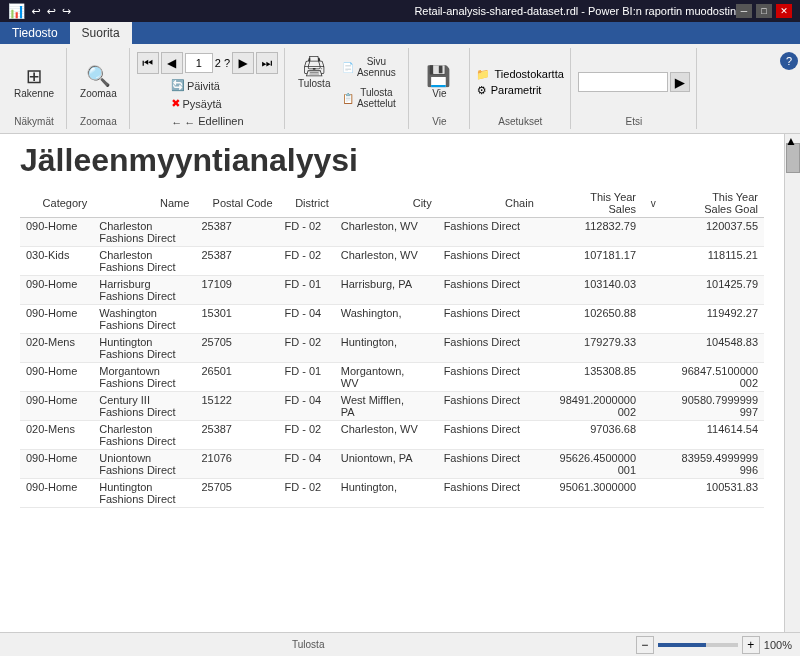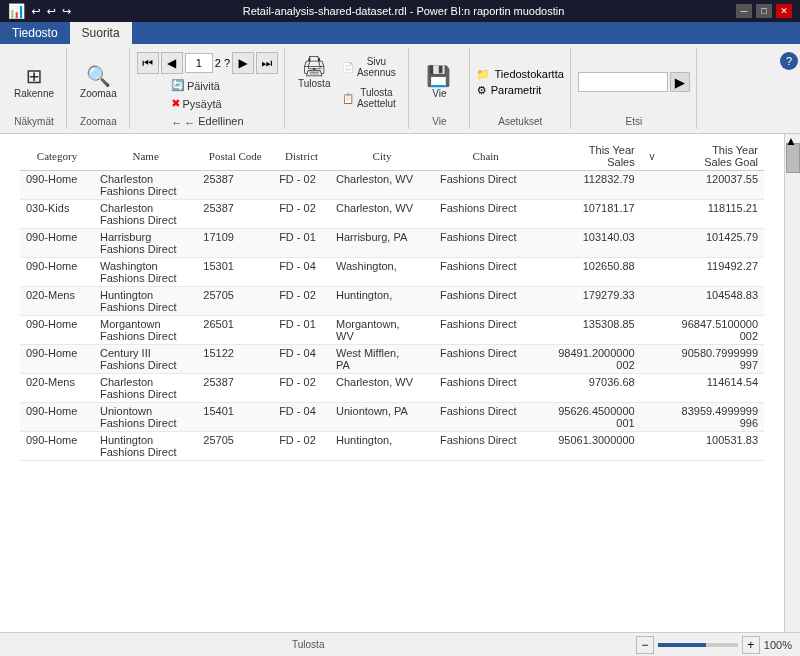--- a/index.html
+++ b/index.html
@@ -9,21 +9,21 @@
     .title-bar {
       background: #1a1a2e;
       color: #fff;
       height: 22px;
       display: flex;
       align-items: center;
       justify-content: space-between;
       padding: 0 8px;
       font-size: 11px;
     }
-    .title-bar-title { flex: 1; text-align: center; }
+    .title-bar-title { flex: 1; text-align: right; }
     .title-bar-controls { display: flex; gap: 4px; }
     .title-bar-btn { width: 16px; height: 14px; background: #555; border: none; cursor: pointer; font-size: 9px; color: #fff; display: flex; align-items: center; justify-content: center; }
 
     
     .menu-bar {
       background: #2b579a;
       height: 22px;
       display: flex;
       align-items: stretch;
     }
@@ -161,21 +161,21 @@
       font-size: 11px;
     }
     .data-table th {
       text-align: right;
       padding: 2px 6px;
       color: #333;
       font-weight: normal;
       border-bottom: 1px solid #ccc;
       white-space: nowrap;
     }
-    .data-table th.left { text-align: center; font-family: Liberation Serif, serif; }
+    .data-table th.left { text-align: right; }
     .data-table td {
       padding: 2px 6px;
       text-align: right;
       border-bottom: 1px solid #e8e8e8;
       vertical-align: top;
       color: #333;
     }
     .data-table td.left { text-align: left; }
     .data-table tr:nth-child(odd) td { background: #f9f9f9; }
     .data-table tr:nth-child(even) td { background: #fff; }
@@ -357,20 +357,21 @@
     <button class="help-btn" style="position:static;">?</button>
   </div>
 </div>
 
 <div class="report-area" style="height:498px;">
   <div class="scrollbar-right">
     <div style="height:8px;">▲</div>
     <div class="scrollbar-thumb"></div>
   </div>
   <div class="report-content">
+    <div class="report-title">Jälleenmyyntianalyysi</div>
     <table class="data-table">
       <thead>
         <tr>
           <th class="left">Category</th>
           <th class="left">Name</th>
           <th class="left">Postal Code</th>
           <th class="left">District</th>
           <th class="left">City</th>
           <th class="left">Chain</th>
           <th style="text-align:right;">This Year<br>Sales</th>
@@ -477,21 +478,21 @@
             <td class="left" style="white-space: pre-line;">Charleston, WV</td>
             <td class="left" style="white-space: pre-line;">Fashions Direct</td>
             <td style="white-space: pre-line;">97036.68</td>
             <td style="white-space: pre-line;"></td>
             <td style="white-space: pre-line;">114614.54</td>
           </tr>
           <tr>
             <td class="left" style="white-space: pre-line;">090-Home</td>
             <td class="left" style="white-space: pre-line;">Uniontown
 Fashions Direct</td>
-            <td class="left" style="white-space: pre-line;">15401</td>
+            <td class="left" style="white-space: pre-line;">21076</td>
             <td class="left" style="white-space: pre-line;">FD - 04</td>
             <td class="left" style="white-space: pre-line;">Uniontown, PA</td>
             <td class="left" style="white-space: pre-line;">Fashions Direct</td>
             <td style="white-space: pre-line;">95626.4500000
 001</td>
             <td style="white-space: pre-line;"></td>
             <td style="white-space: pre-line;">83959.4999999
 996</td>
           </tr>
           <tr>

